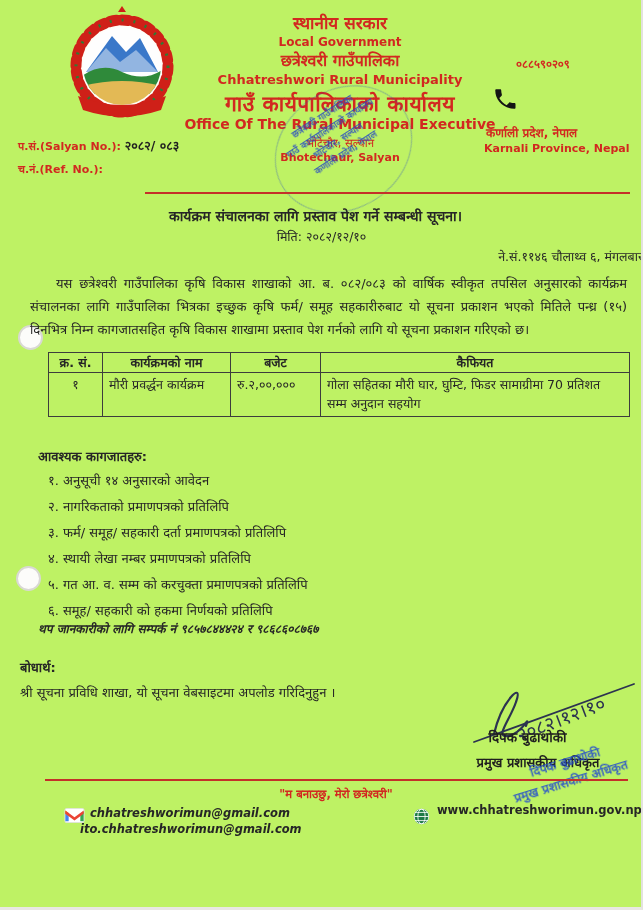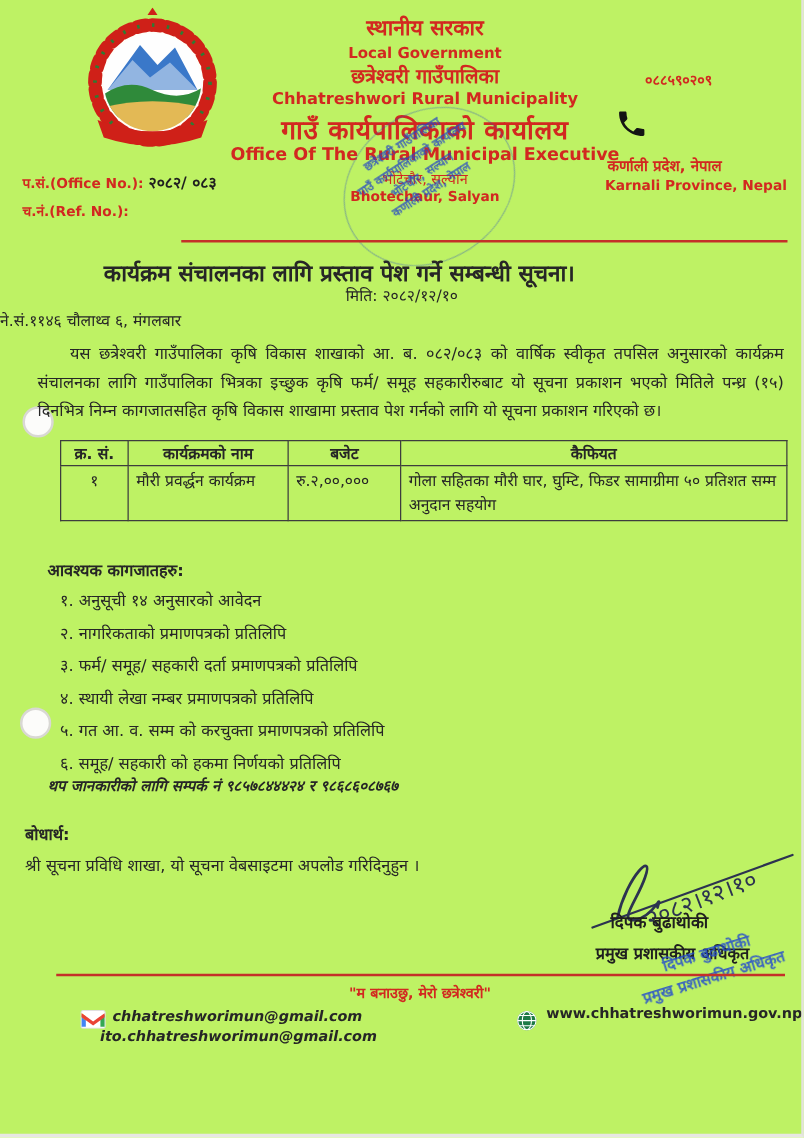--- a/index.html
+++ b/index.html
@@ -27,23 +27,23 @@
   .prov-en{position:absolute;left:484px;top:142px;font-size:11px;font-weight:bold;}
   .letter-line{position:absolute;left:18px;font-size:11px;font-weight:600;}
   .letter-line b{color:#1f1f1f;font-size:12.5px;font-weight:bold;margin-left:4px;}
   .redline{position:absolute;height:2px;background:#c43029;}
   
   .stamp-c{position:absolute;left:256px;top:106px;width:156px;transform:rotate(-33deg);
     color:rgba(38,72,196,.82);text-align:center;filter:blur(.4px);line-height:1.5;}
   .stamp-c .ring{position:absolute;left:6px;top:-14px;width:142px;height:118px;border:1.5px solid rgba(38,72,196,.35);border-radius:50%;}
   .stamp-c div.l{font-size:9.5px;font-weight:bold;}
   
-  .title{position:absolute;left:0;top:206px;width:543px;text-align:center;font-size:18px;font-weight:bold;}
+  .title{position:absolute;left:0;top:206px;width:543px;text-align:center;font-size:14px;font-weight:bold;padding-left:44px;}
   .dline1{position:absolute;left:0;top:228px;width:643px;text-align:center;font-size:12.5px;}
-  .dline2{position:absolute;left:0;top:248px;width:643px;text-align:left;font-size:12.5px;}
+  .dline2{position:absolute;left:0;top:248px;width:643px;text-align:right;font-size:12.5px;}
   .body-par{position:absolute;left:30px;top:272px;width:597px;font-size:13px;line-height:1.77;
     text-align:justify;text-indent:26px;}
   
   table.ntab{position:absolute;left:48px;top:352px;width:582px;border-collapse:collapse;font-size:12.5px;padding-left:12px;}
   .ntab th,.ntab td{border:1.5px solid #3d3d3d;padding:2px 6px;vertical-align:top;}
   .ntab th{font-weight:bold;text-align:center;padding:1px 4px;}
   .ntab .c{text-align:center;}
   .ntab td{line-height:1.55;}
   
   .doc-h{position:absolute;left:38px;top:447px;font-size:13px;font-weight:bold;}
@@ -103,21 +103,21 @@
   </div>
 
   <div class="phone-num red">०८८५९०२०९</div>
   <svg class="abs" style="left:492px;top:86px;" width="26" height="26" viewBox="0 0 24 24">
     <path fill="#141414" d="M6.6 10.8c1.5 3 3.9 5.4 6.9 6.9l2.3-2.3c.3-.3.7-.4 1.1-.2 1.2.4 2.5.6 3.8.6.6 0 1 .4 1 1V20c0 .6-.4 1-1 1C10.6 21 3 13.4 3 4c0-.6.4-1 1-1h3.5c.6 0 1 .4 1 1 0 1.3.2 2.6.6 3.8.1.4 0 .8-.2 1.1l-2.3 2.3z"></path>
   </svg>
   <div class="prov-np red">कर्णाली प्रदेश, नेपाल</div>
   <div class="prov-en red">Karnali Province, Nepal</div>
 
   <div class="letter-line red" style="top:137px;">
-    <span>प.सं.(Office No.):</span><b>२०८२/ ०८३</b>
+    <span>प.सं.(Salyan No.):</span><b>२०८२/ ०८३</b>
   </div>
   <div class="letter-line red" style="top:161px;">
     <span>च.नं.(Ref. No.):</span>
   </div>
 
   <div class="stamp-c">
     <div class="ring"></div>
     <div class="l">छत्रेश्वरी गाउँपालिका</div>
     <div class="l">गाउँ कार्यपालिकाको कार्यालय</div>
     <div class="l">भोटेचौर, सल्यान</div>
@@ -143,21 +143,21 @@
         <tr>
       <th>क्र. सं.</th>
       <th>कार्यक्रमको नाम</th>
       <th>बजेट</th>
       <th>कैफियत</th>
     </tr>
     <tr>
       <td class="c">१</td>
       <td>मौरी प्रवर्द्धन कार्यक्रम</td>
       <td>रु.२,००,०००</td>
-      <td>गोला सहितका मौरी घार, घुम्टि, फिडर सामाग्रीमा ५० प्रतिशत सम्म अनुदान सहयोग</td>
+      <td>गोला सहितका मौरी घार, घुम्टि, फिडर सामाग्रीमा 70 प्रतिशत सम्म अनुदान सहयोग</td>
     </tr>
   </tbody>
     </table>
 
   <div class="doc-h">आवश्यक कागजातहरु:</div>
   <div class="doc-item" style="top:471px;">१. अनुसूची १४ अनुसारको आवेदन</div>
   <div class="doc-item" style="top:497px;">२. नागरिकताको प्रमाणपत्रको प्रतिलिपि</div>
   <div class="doc-item" style="top:523px;">३. फर्म/ समूह/ सहकारी दर्ता प्रमाणपत्रको प्रतिलिपि</div>
   <div class="doc-item" style="top:549px;text-align:center;">४.  स्थायी लेखा नम्बर प्रमाणपत्रको प्रतिलिपि</div>
   <div class="doc-item" style="top:575px;">५. गत आ. व. सम्म को करचुक्ता प्रमाणपत्रको प्रतिलिपि</div>

